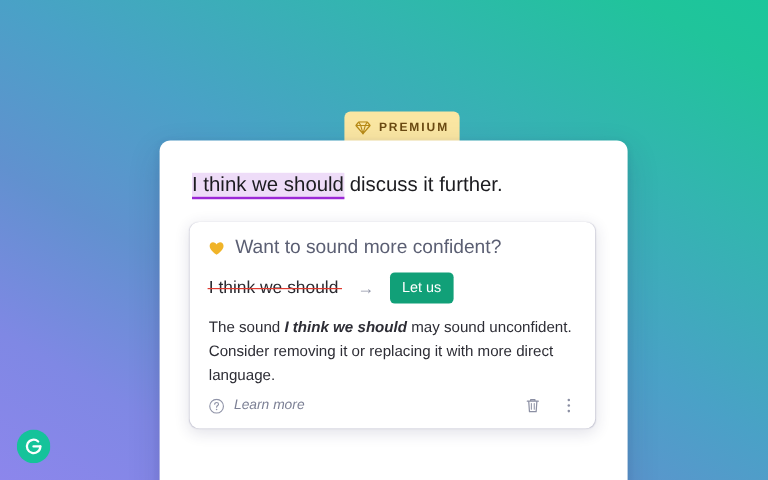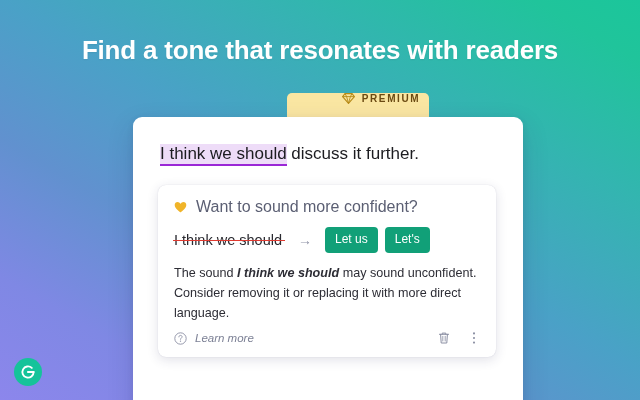--- a/index.html
+++ b/index.html
@@ -61,24 +61,24 @@
 
   .premium-badge {
     position: absolute;
     top: 93px;
     left: 287px;
     width: 96px;
     height: 26px;
     background: #fae6a2;
     border-radius: 5px 5px 0 0;
     display: flex;
+    align-items: center;
     justify-content: center;
     gap: 7px;
     z-index: 3;
-    padding-left: 46px;
   }
   .premium-badge .gem {
     display: block;
     width: 13px;
     height: 11px;
     line-height: 0;
   }
   .premium-label {
     color: #6b4a12;
     font-size: 10px;
@@ -242,21 +242,20 @@
     width: 28px;
     height: 28px;
     z-index: 5;
   }
 </style>
 </head>
 <body>
 
 <div class="stage">
 
-  <div class="headline">Find a tone that resonates with readers</div>
 
   <div class="premium-badge">
     <span class="gem">
       <svg width="13" height="11" viewBox="0 0 13 11" xmlns="http://www.w3.org/2000/svg">
         <path d="M3 0.6 L10 0.6 L12.4 3.6 L6.5 10.4 L0.6 3.6 Z" fill="none" stroke="#b78a17" stroke-width="1.1" stroke-linejoin="round"></path>
         <path d="M0.6 3.6 L12.4 3.6 M3 0.6 L4.6 3.6 L6.5 10.4 L8.4 3.6 L10 0.6" fill="none" stroke="#b78a17" stroke-width="0.9"></path>
       </svg>
     </span>
     <span class="premium-label">PREMIUM</span>
   </div>
@@ -275,21 +274,20 @@
             <path d="M6.5 11.2 C6.5 11.2 0.7 7.6 0.7 3.9 C0.7 2.1 2.0 0.9 3.5 0.9 C4.8 0.9 5.9 1.7 6.5 2.8 C7.1 1.7 8.2 0.9 9.5 0.9 C11.0 0.9 12.3 2.1 12.3 3.9 C12.3 7.6 6.5 11.2 6.5 11.2 Z" fill="#f0b429"></path>
           </svg>
         </span>
         <span class="sugg-head-label">Want to sound more confident?</span>
       </div>
 
       <div class="replace-row">
         <span class="strike-text">I think we should</span>
         <span class="arrow">→</span>
         <button class="replacement">Let us</button>
-        <button class="replacement">Let's</button>
       </div>
 
       <div class="explanation"><span>The sound </span><span class="em">I think we should</span><span> may sound unconfident. Consider removing it or replacing it with more direct language.</span></div>
 
       <div class="sugg-footer">
         <div class="learn-more">
           <span class="q-icon">
             <svg width="13" height="13" viewBox="0 0 13 13" xmlns="http://www.w3.org/2000/svg">
               <circle cx="6.5" cy="6.5" r="5.7" fill="none" stroke="#9094a8" stroke-width="0.95"></circle>
               <path d="M4.9 4.9 C4.9 3.95 5.6 3.4 6.5 3.4 C7.4 3.4 8.1 3.95 8.1 4.8 C8.1 5.9 6.5 6.0 6.5 7.3" fill="none" stroke="#9094a8" stroke-width="0.95" stroke-linecap="round"></path>

